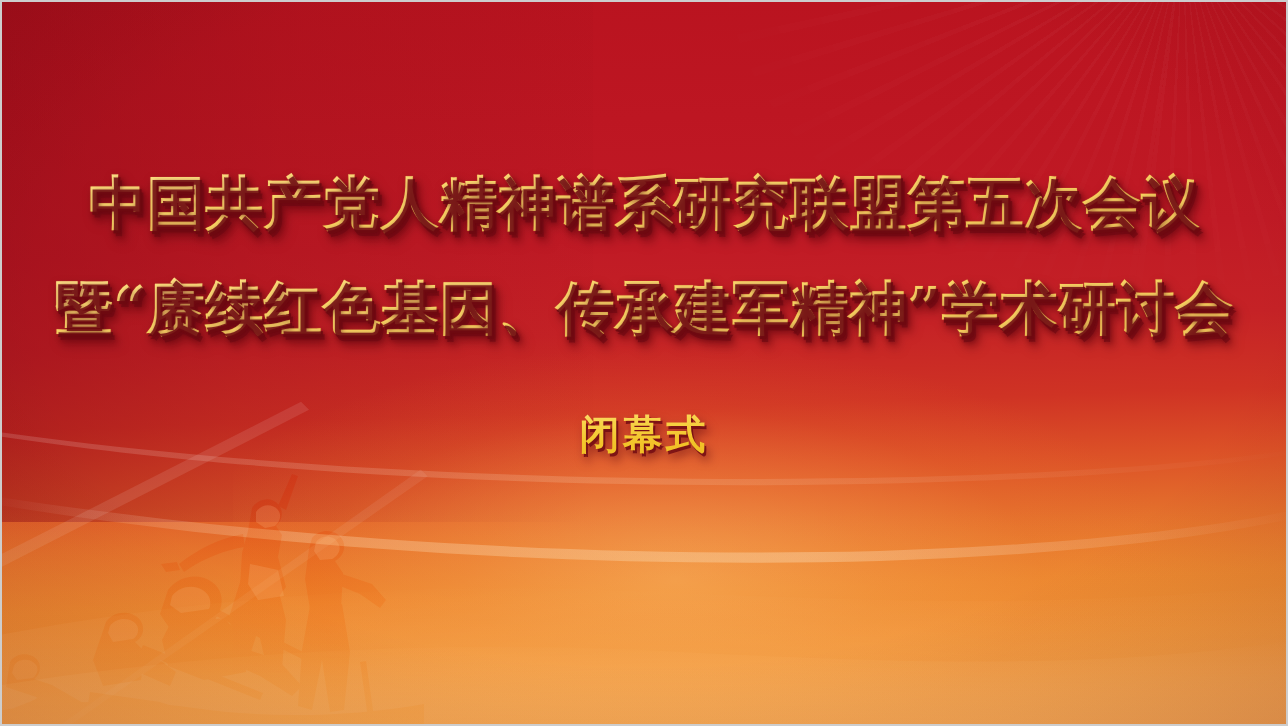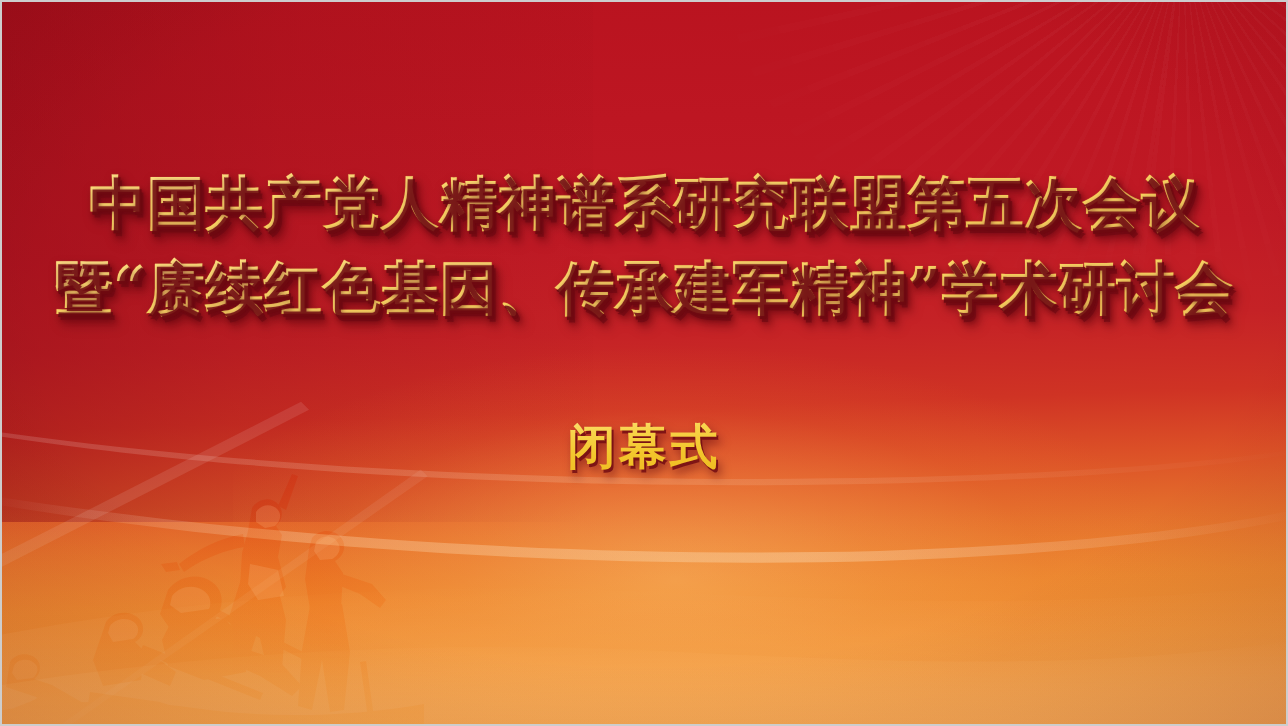--- a/index.html
+++ b/index.html
@@ -115,25 +115,25 @@
        3px 4px 5px rgba(95,6,14,.55),
        0 0 1px rgba(255,225,140,.6);
     background:linear-gradient(177deg,#fde486 0%,#f8d34a 26%,#f3c62c 58%,#eeb81f 100%);
     -webkit-background-clip:text;
     background-clip:text;
     -webkit-text-fill-color:transparent;
     filter:drop-shadow(2px 3px 0 rgba(112,10,18,.82)) drop-shadow(3px 5px 5px rgba(90,6,13,.50));
   }
 
   .tline-1{ font-size:58px; }
-  .tline-2{ font-size:58px; margin-top:22px; }
+  .tline-2{ font-size:58px; margin-top:42px; }
 
   .subtitle{
-    margin-top:96px;
-    font-size:48px;
+    margin-top:68px;
+    font-size:40px;
     font-weight:700;
     letter-spacing:3px;
     white-space:nowrap;
     background:linear-gradient(177deg,#fde486 0%,#f8d34a 26%,#f3c62c 58%,#eeb81f 100%);
     -webkit-background-clip:text;
     background-clip:text;
     -webkit-text-fill-color:transparent;
     filter:drop-shadow(2px 3px 0 rgba(112,10,18,.82)) drop-shadow(3px 5px 5px rgba(90,6,13,.50));
   }
 </style>

